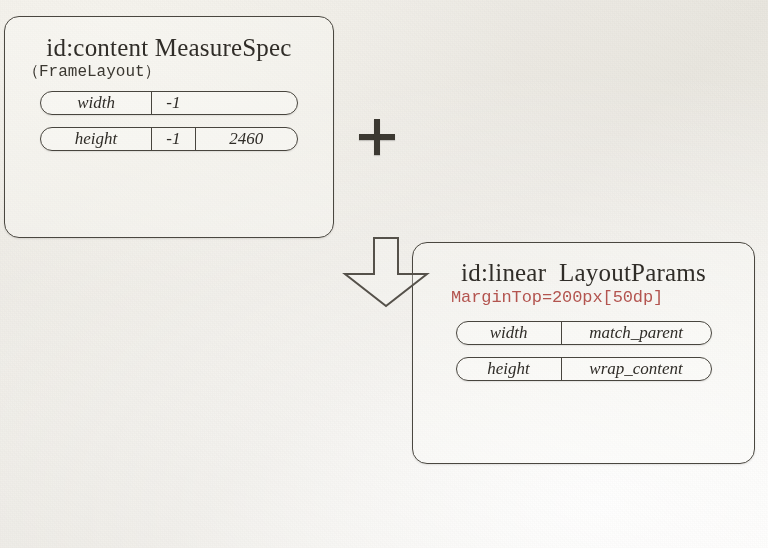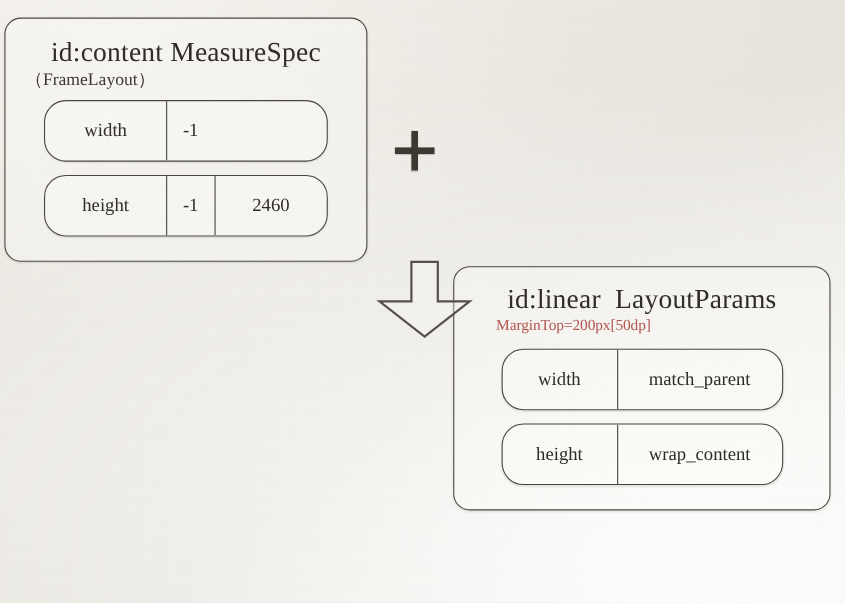--- a/index.html
+++ b/index.html
@@ -61,49 +61,51 @@
     margin-top: 18px;
   }
   #node-params .node-title,
   #node-result .node-title { margin-top: 17px; }
 
   .subline {
     display: flex;
     align-items: baseline;
     margin-top: 3px;
     padding-left: 18px;
+    font-family: Liberation Mono, monospace;
   }
   .node-subtitle {
     color: #3b3831;
     font-size: 16px;
     line-height: 1.1;
     white-space: pre;
   }
   .node-note {
     color: #b3544f;
-    font-size: 14px;
+    font-size: 17px;
     line-height: 1.1;
     margin-left: 20px;
     white-space: pre;
     letter-spacing: -0.1px;
   }
 
   
   .pill-wrap { margin-top: 9px; display: flex; flex-direction: column; align-items: center; gap: 12px; }
   #node-params .pill-wrap { margin-top: 13px; }
 
   .pill {
     display: flex;
     box-sizing: border-box;
-    height: 56px;
+    height: 24px;
     border: 1.5px solid #48453e;
     border-radius: 20px;
     background: rgba(253,252,249,0.34);
     overflow: hidden;
     box-shadow: 0 1px 1.5px rgba(0,0,0,0.09);
+    font-style: italic;
   }
   #node-content .pill { width: 258px; }
   #node-params  .pill { width: 256px; }
 
   .cell {
     display: flex;
     align-items: center;
     justify-content: center;
     color: #2f2c27;
     font-size: 17px;

